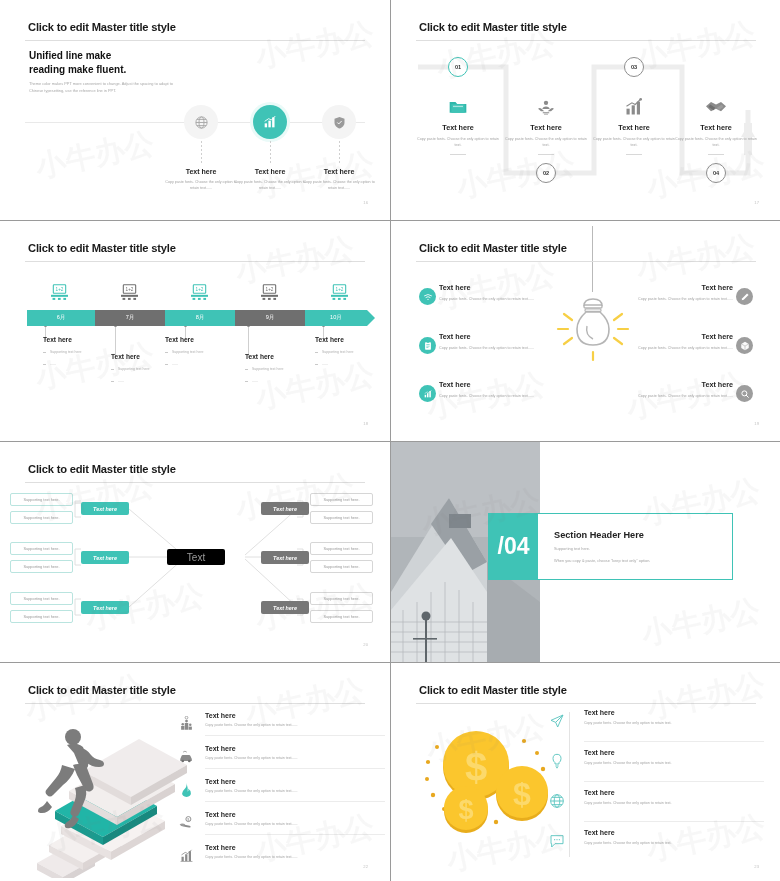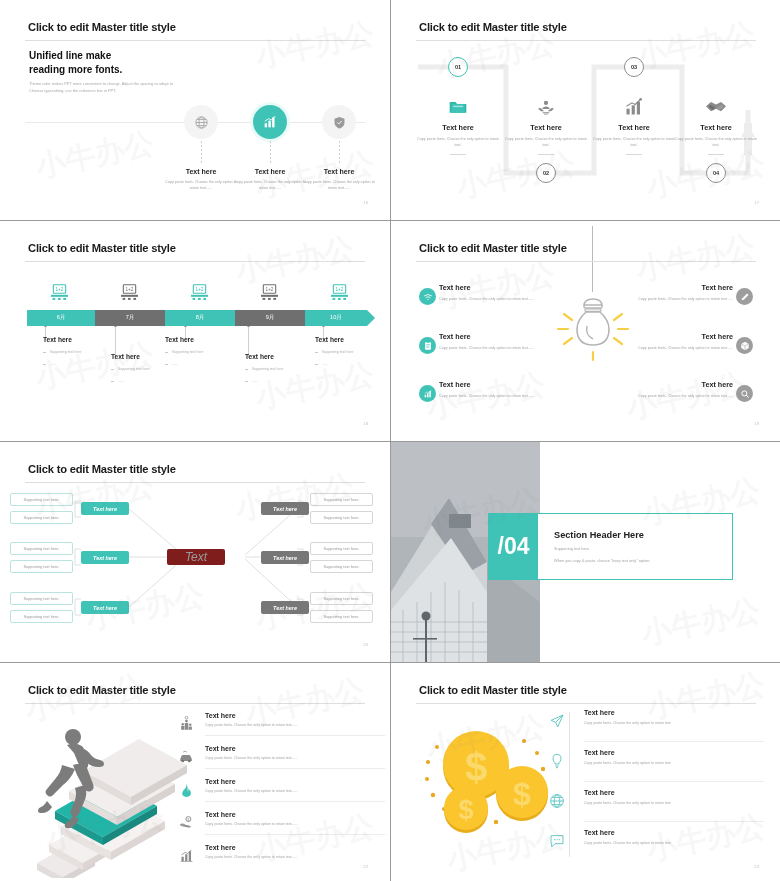--- a/index.html
+++ b/index.html
@@ -118,23 +118,23 @@
   .s5-lbl { position: absolute; width: 48px; height: 13px; border-radius: 2px;
             display: flex; align-items: center; justify-content: center;
             font-size: 5.4px; font-style: italic; font-weight: bold; color: #fff; }
   .s5-lbl.teal { background: #3fc3b6; }
   .s5-lbl.gray { background: #777777; }
   .s5-box { position: absolute; width: 63px; height: 13px; border-radius: 2px;
             background: #fff; display: flex; align-items: center; justify-content: center;
             font-size: 3.9px; color: #9a9a9a; }
   .s5-box.teal { border: 0.8px solid #b9e4df; }
   .s5-box.gray { border: 0.8px solid #d6d6d6; }
-  .s5-core { position: absolute; width: 58px; height: 16px; background: #7f1d1d;
+  .s5-core { position: absolute; width: 58px; height: 16px; background: #000000;
              border-radius: 2px; display: flex; align-items: center; justify-content: center;
-             font-size: 12px; font-style: italic; color: #9a9a9a; z-index: 3; }
+             font-size: 10px; color: #9a9a9a; z-index: 3; }
 
   
   .s6-photo { position: absolute; left: 0; top: 0; width: 149px; height: 100%;
               background: linear-gradient(170deg,#b8bcc0 0%,#a9aeb3 30%,#c3c7ca 60%,#9ea3a8 100%); overflow: hidden; }
   .s6-card { position: absolute; left: 97px; top: 71px; width: 245px; height: 67px;
              border: 1.3px solid #3fc3b6; background: #fff; display: flex; }
   .s6-num { width: 49px; background: #3fc3b6; color: #fff; font-size: 23px;
             font-weight: bold; display: flex; align-items: center; justify-content: center; }
   .s6-body { flex: 1; padding: 16px 0 0 16px; }
   .s6-body h3 { font-size: 9.2px; font-weight: bold; color: #222; }
@@ -160,21 +160,21 @@
 
 <div class="grid">
 
   <div class="slide">
     <div class="slide-inner">
       <div class="title">Click to edit Master title style</div>
       <div class="title-rule"></div>
 
       <div class="s1-head">
         <div>Unified line make</div>
-        <div>reading more fonts.</div>
+        <div>reading make fluent.</div>
       </div>
       <div class="s1-sub">Theme color makes PPT more convenient to change. Adjust the spacing to adapt to Chinese typesetting, use the reference line in PPT.</div>
 
       <div class="s1-line"></div>
 
       <div class="s1-circ off" style="left:179px">
         <svg width="15" height="15" viewBox="0 0 24 24" fill="none" stroke="#a8a8a8" stroke-width="1.5">
           <circle cx="12" cy="12" r="9"></circle>
             <ellipse cx="12" cy="12" rx="4" ry="9"></ellipse>
           <line x1="3" y1="12" x2="21" y2="12"></line>

